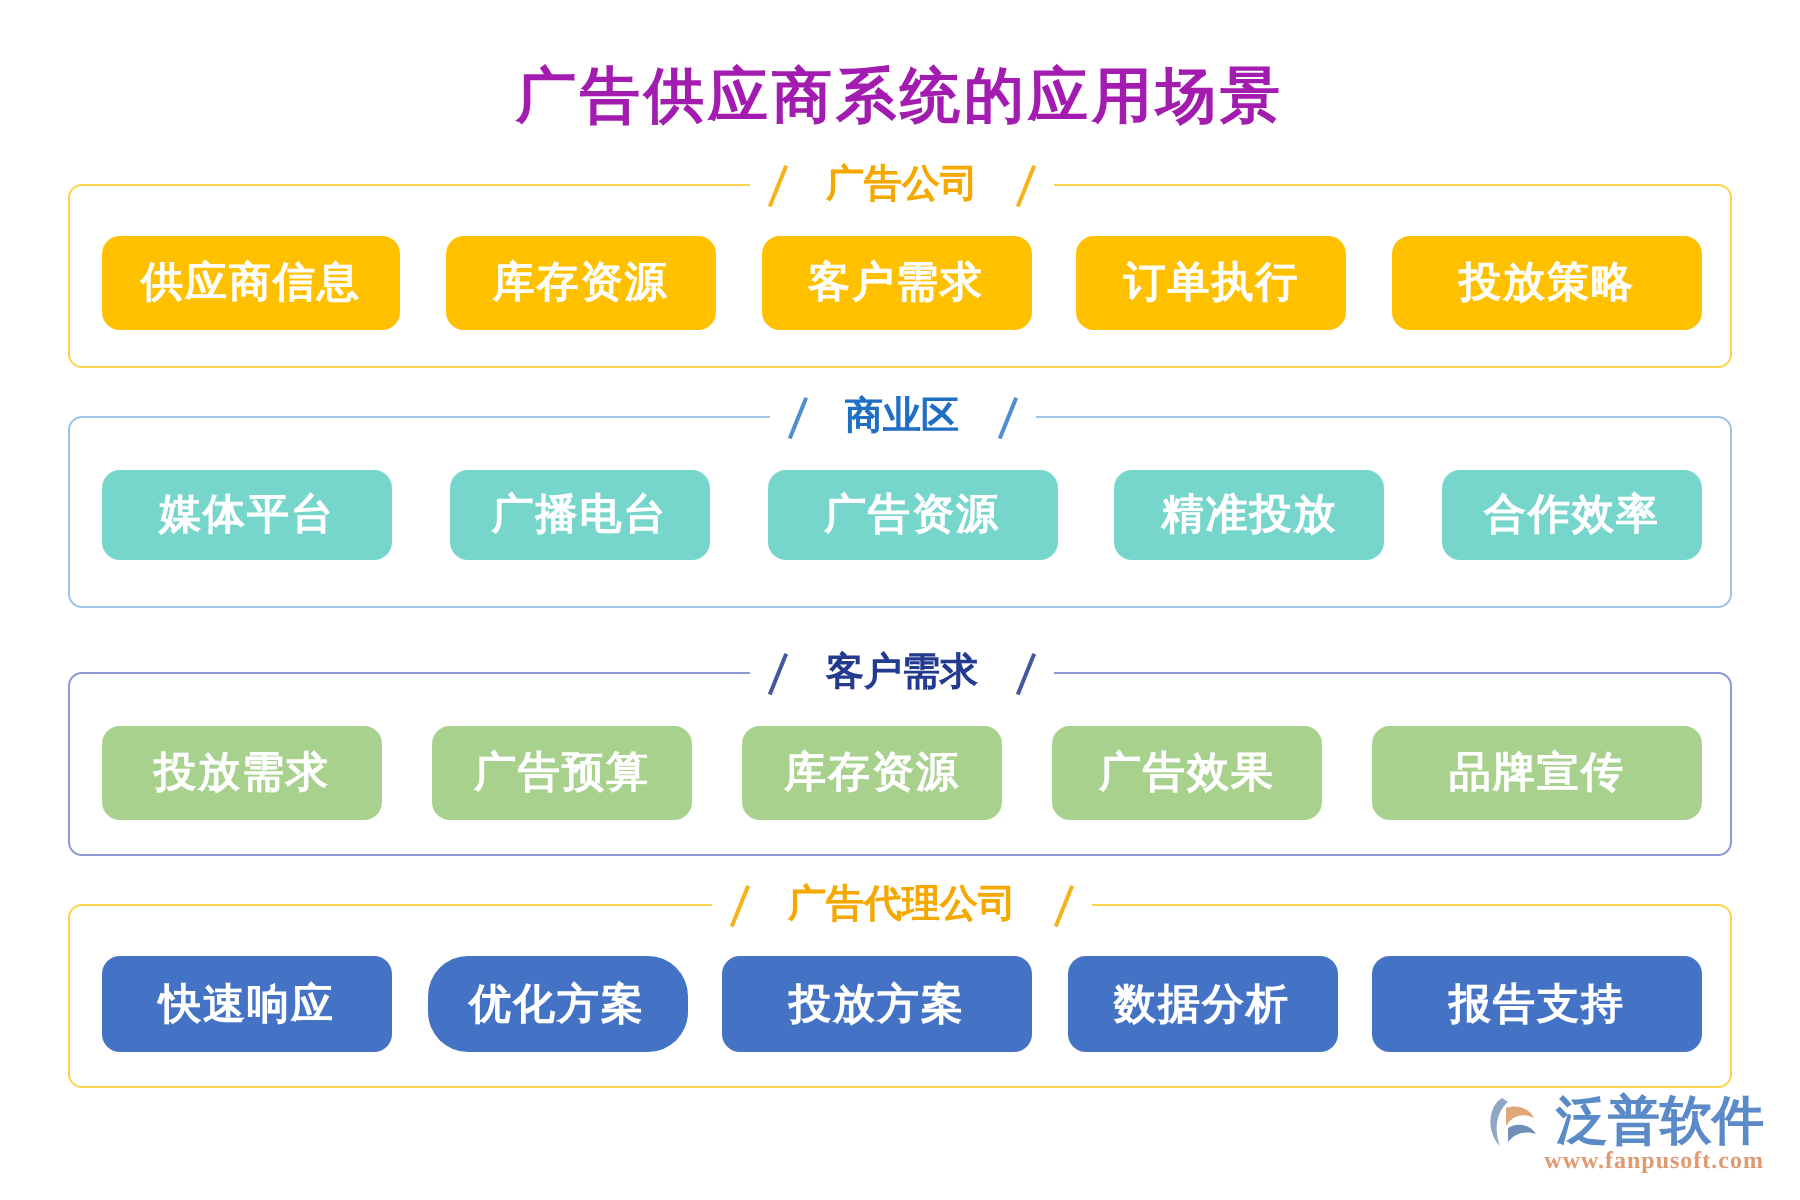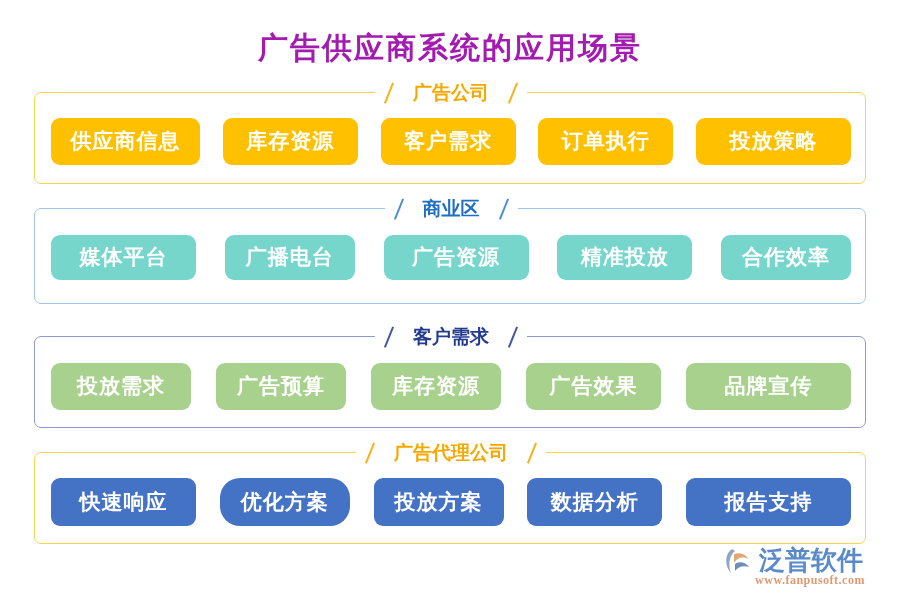--- a/index.html
+++ b/index.html
@@ -153,32 +153,32 @@
   .s2 .w5 { width: 130px; }
 
   .s3 .w1 { width: 140px; }
   .s3 .w2 { width: 130px; }
   .s3 .w3 { width: 130px; }
   .s3 .w4 { width: 135px; }
   .s3 .w5 { width: 165px; }
 
   .s4 .w1 { width: 145px; }
   .s4 .w2 { width: 130px; border-radius: 20px; }
-  .s4 .w3 { width: 130px; }
+  .s4 .w3 { width: 155px; }
   .s4 .w4 { width: 135px; }
   .s4 .w5 { width: 165px; }
 
   
   .logo {
     position: absolute;
-    right: 32px;
+    right: 18px;
     bottom: 12px;
     display: flex;
     flex-direction: column;
-    align-items: center;
+    align-items: flex-end;
     width: 150px;
   }
   .logo-row {
     display: flex;
     align-items: center;
     gap: 4px;
   }
   .logo-mark {
     width: 32px;
     height: 30px;

